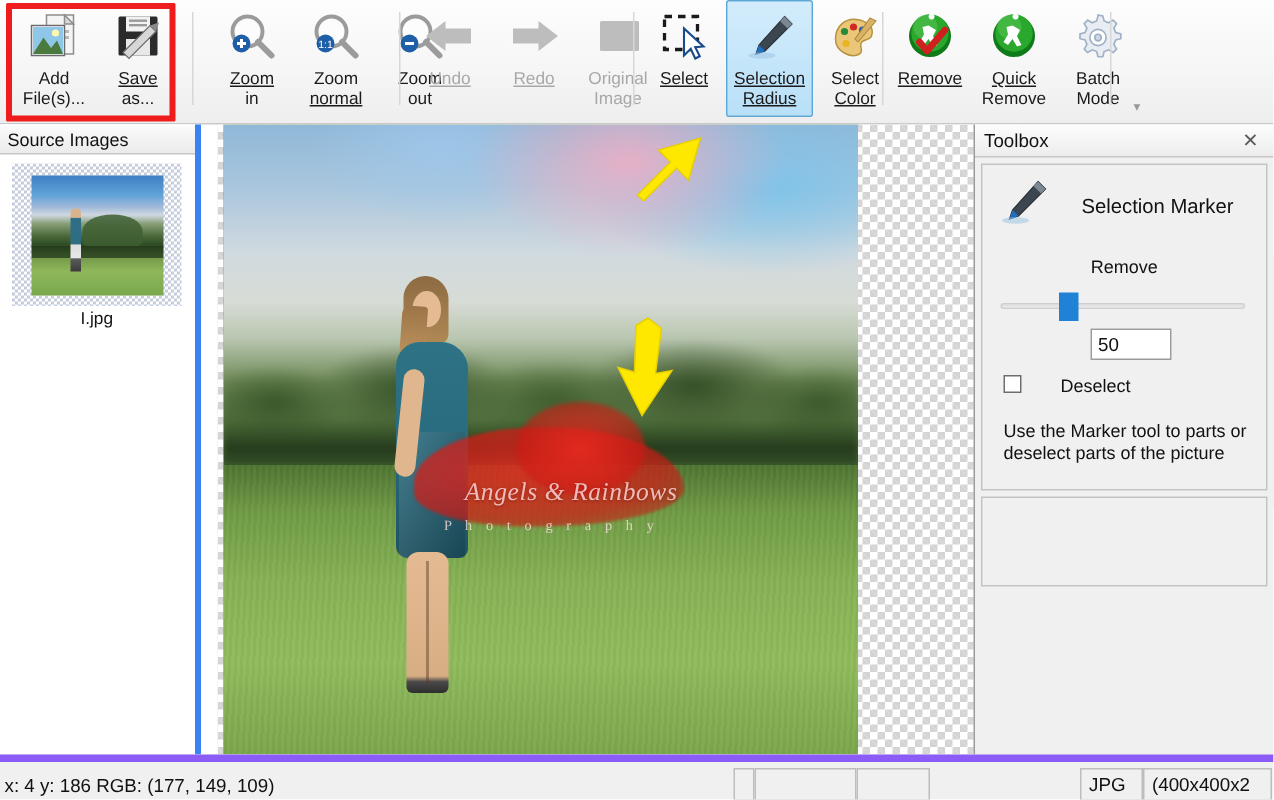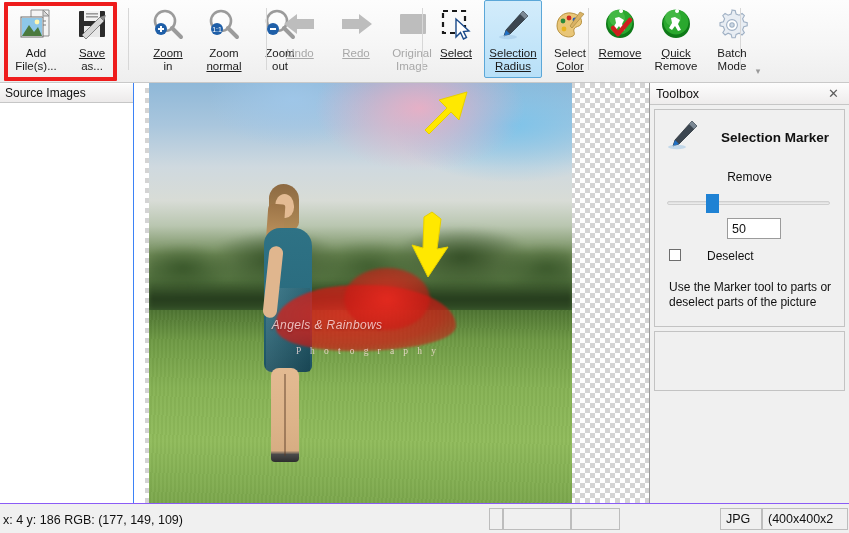--- a/index.html
+++ b/index.html
@@ -45,21 +45,21 @@
   }
   .overflow-chev{
     position:absolute;left:750px;top:64px;width:16px;height:14px;
     display:flex;align-items:center;justify-content:center;
     font-size:9px;color:#999;
   }
 
   
   .left-panel{
     position:absolute;left:0;top:83px;width:134px;height:420px;
-    background:#ffffff;border-right:1px solid #3b82f6;box-sizing:border-box;
+    background:#ffffff;border-right:4px solid #3b82f6;box-sizing:border-box;
   }
   .panel-head{
     height:20px;background:linear-gradient(#fbfbfb,#eceaea);
     border-bottom:1px solid #c6c6c6;border-top:1px solid #ffffff;
     display:flex;align-items:center;padding-left:5px;box-sizing:border-box;
     font-size:12px;color:#111;
   }
   .thumb-wrap{padding:6px 0 0 8px;}
   .thumb{
     width:113px;height:95px;position:relative;
@@ -190,22 +190,22 @@
     background:radial-gradient(ellipse at 40% 45%, rgba(232,38,30,.82), rgba(206,28,22,.72) 60%, rgba(190,24,18,.45) 88%, rgba(190,24,18,0) 100%);
     border-radius:48% 52% 58% 44% / 60% 66% 40% 36%;
     filter:blur(1.2px);
   }
   .blob2{
     position:absolute;left:46%;top:44%;width:86px;height:62px;
     background:radial-gradient(ellipse at 50% 50%, rgba(235,42,32,.85), rgba(205,26,20,.6) 70%, rgba(205,26,20,0) 100%);
     border-radius:50%;filter:blur(1.5px);
   }
   .wm1{
-    position:absolute;left:29%;top:56%;width:180px;text-align:left;
-    font-family:Liberation Sans, sans-serif;font-style:italic;font-size:12px;
+    position:absolute;left:29%;top:56%;width:180px;text-align:right;
+    font-family:Liberation Serif, serif;font-style:italic;font-size:17px;
     color:rgba(255,225,225,.80);letter-spacing:.4px;
     text-shadow:0 1px 2px rgba(120,0,0,.5);white-space:nowrap;
   }
   .wm2{
     position:absolute;left:31%;top:62.5%;width:175px;text-align:center;
     font-family:"Liberation Serif",serif;font-size:9.5px;
     color:rgba(255,225,225,.78);letter-spacing:3.4px;white-space:nowrap;
   }
 
   
@@ -221,21 +221,21 @@
     border-bottom:1px solid #c6c6c6;
     display:flex;align-items:center;justify-content:space-between;
     padding:0 10px 0 6px;box-sizing:border-box;font-size:12.5px;color:#111;
   }
   .rp-close{font-size:13px;color:#5c5c5c;cursor:default;line-height:13px;}
   .rp-body{
     position:absolute;left:4px;top:26px;width:191px;height:218px;
     background:#f0f0f0;border:1px solid #c3c3c3;box-sizing:border-box;
   }
   .rp-title-row{display:flex;align-items:center;padding:8px 0 0 8px;}
-  .rp-title{font-size:13.5px;font-weight:bold;color:#111;margin-left:20px;}
+  .rp-title{font-size:13.5px;font-weight:normal;color:#111;margin-left:20px;}
   .rp-sub{text-align:center;font-size:12px;color:#111;margin-top:14px;}
   .slider{position:relative;margin:10px 14px 0 12px;height:18px;}
   .slider .track{position:absolute;left:0;right:0;top:7px;height:4px;
     background:linear-gradient(#dcdcdc,#efefef);border:1px solid #cfcfcf;border-radius:2px;box-sizing:border-box;}
   .slider .handle{position:absolute;left:24%;top:0px;width:13px;height:19px;background:#1f82d4;}
   .radius-input{
     margin:6px 0 0 72px;width:54px;height:21px;
     border:1px solid #9b9b9b;background:#fff;font-size:12.5px;color:#111;
     box-sizing:border-box;padding-left:4px;outline:none;font-family:"Liberation Sans",sans-serif;
   }
@@ -247,21 +247,21 @@
     font-size:12px;color:#111;line-height:15px;
   }
   .rp-panel2{
     position:absolute;left:4px;top:248px;width:191px;height:60px;
     background:#f0f0f0;border:1px solid #c3c3c3;box-sizing:border-box;
   }
 
   
   .statusbar{
     position:absolute;left:0;top:503px;width:849px;height:30px;
-    background:#f0f0f0;border-top:1px solid #8b5cf6;box-sizing:border-box;
+    background:#f0f0f0;border-top:5px solid #8b5cf6;box-sizing:border-box;
   }
   .sb-text{position:absolute;left:3px;top:9px;font-size:12.5px;color:#111;white-space:nowrap;}
   .sb-cell{
     position:absolute;top:4px;height:22px;
     border:1px solid #bdbdbd;background:#f0f0f0;box-sizing:border-box;
     display:flex;align-items:center;padding-left:5px;
     font-size:12.5px;color:#111;white-space:nowrap;overflow:hidden;
   }
 </style>
 </head>
@@ -501,20 +501,32 @@
     </div>
 
     <div class="tb-sep" style="left:740px;"></div>
     <div class="overflow-chev">▾</div>
 
     <div class="redbox"></div>
   </div>
 
   <div class="left-panel">
     <div class="panel-head">Source Images</div>
+    <div class="thumb-wrap">
+      <div>
+        <div class="thumb">
+          <div class="thumb-img">
+            <div class="bush"></div>
+            <div class="band"></div>
+            <div class="person"></div>
+          </div>
+        </div>
+        <div class="thumb-label">I.jpg</div>
+      </div>
+    </div>
   </div>
 
   <div class="canvas-area">
     <div class="photo">
       <div class="sky"></div>
       <div class="treeline"></div>
       <div class="darkband"></div>
       <div class="grass"></div>
 
       <div class="fig">

